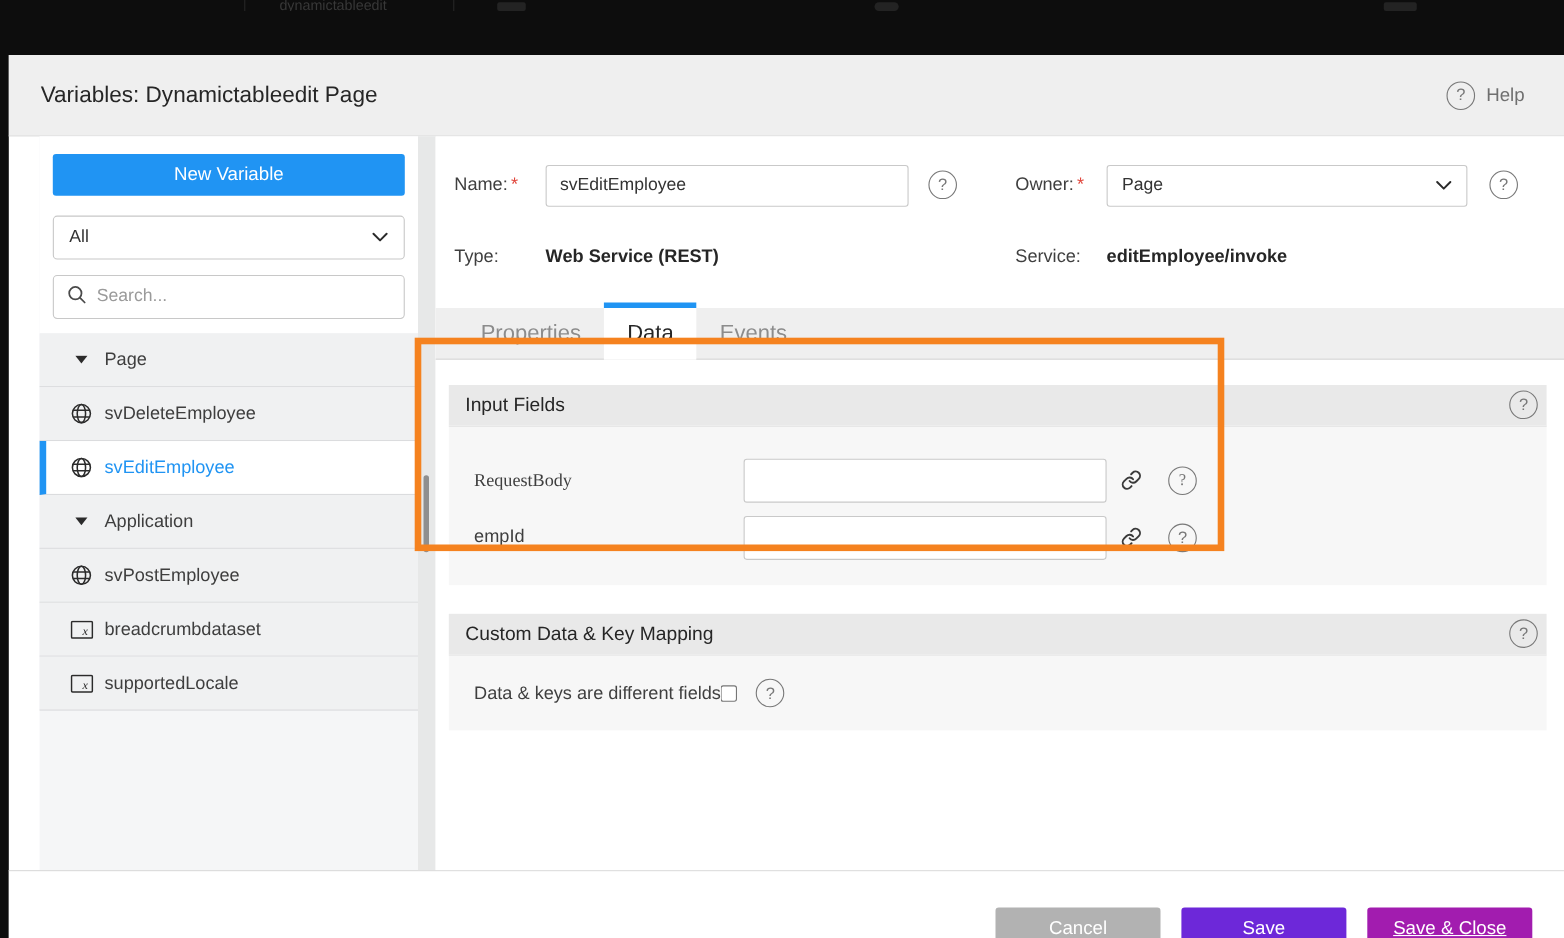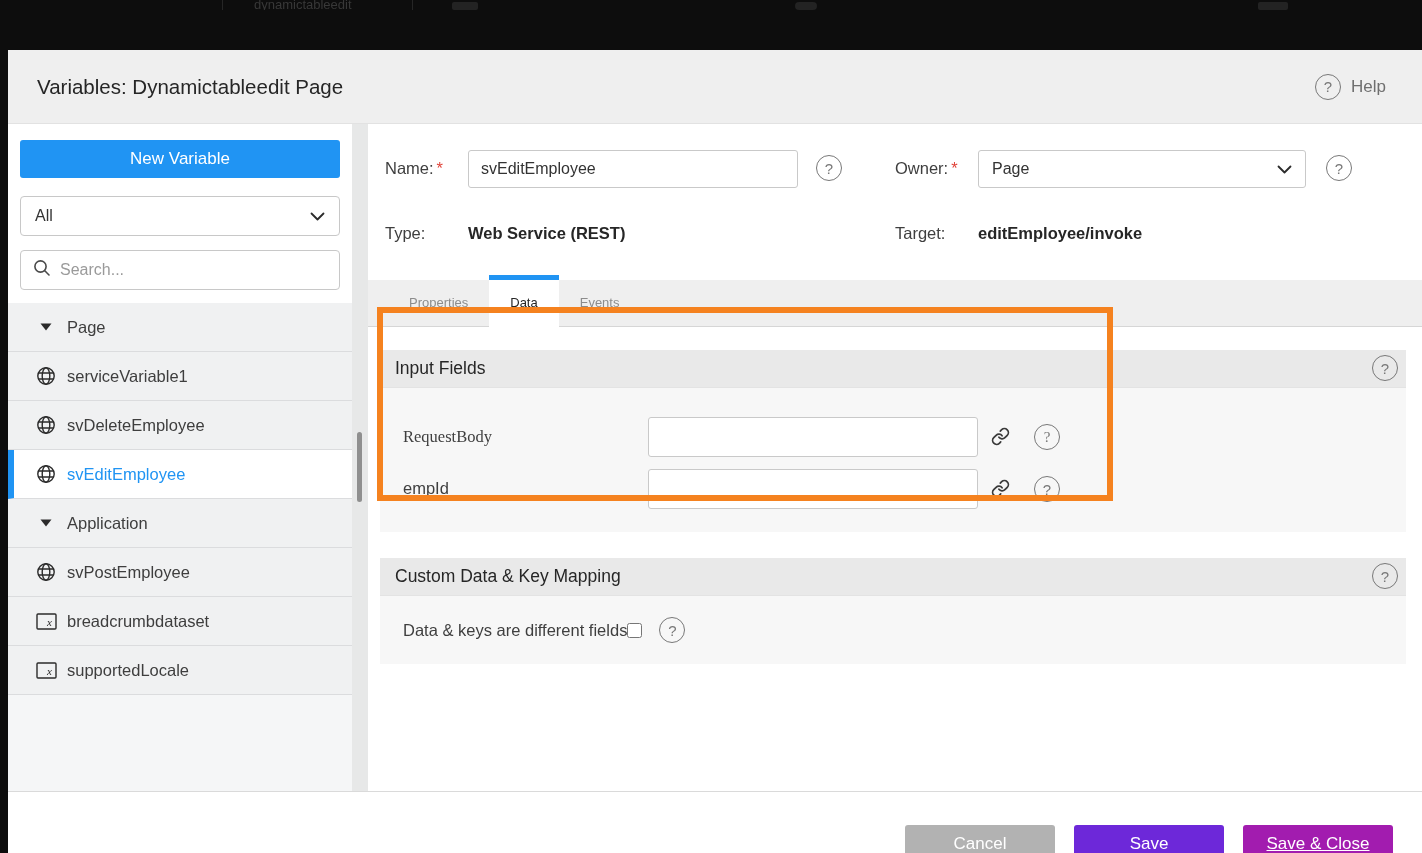--- a/index.html
+++ b/index.html
@@ -18,21 +18,21 @@
 
   .modal-header { height:74px; flex:none; background:#efefef; border-bottom:1px solid #e2e2e2;
                   display:flex; align-items:center; padding:0 36px 0 29px; }
   .modal-title { font-size:20.5px; color:#262626; }
   .header-help { margin-left:auto; display:flex; align-items:center; gap:10px; color:#6f6f6f; font-size:17px; }
 
   .qmark { width:26px; height:26px; border:1.6px solid #787878; border-radius:50%;
            color:#787878; font-size:15px; display:flex; align-items:center; justify-content:center;
            flex:none; background:transparent; }
 
-  .modal-body { flex:1; display:flex; min-height:0; }
+  .modal-body { flex:1; display:flex; min-height:0;padding-left:28px; }
 
   
   .sidebar { width:344px; flex:none; background:#f5f6f7; display:flex; flex-direction:column; }
   .sidebar-controls { background:#fff; padding:16px 12px 13px 12px; }
   .btn-new-variable { display:block; width:100%; height:38px; border:none; border-radius:3px;
                       background:#2094f3; color:#fff; font-size:17px; font-family:inherit; cursor:pointer; }
   .filter-select { margin-top:18px; height:40px; border:1px solid #c8c8c8; border-radius:4px; background:#fff;
                    display:flex; align-items:center; padding:0 14px; font-size:16px; color:#333; cursor:pointer;justify-content:center; }
   .filter-select .chev { margin-left:auto; }
   .search-box { margin-top:14px; height:40px; border:1px solid #c8c8c8; border-radius:4px; background:#fff;
@@ -57,21 +57,21 @@
   .req { color:#e0443a; margin-left:3px; }
   .fvalue-bold { position:absolute; font-size:16.5px; font-weight:bold; color:#262626; }
   .text-input { position:absolute; height:38px; border:1px solid #c9c9c9; border-radius:3px;
                 font-size:16px; color:#333; font-family:inherit; padding:0 12px; outline:none; background:#fff; }
   .owner-select { position:absolute; height:38px; border:1px solid #c9c9c9; border-radius:3px; background:#fff;
                   display:flex; align-items:center; padding:0 13px; font-size:16px; color:#333; cursor:pointer; }
   .owner-select .chev { margin-left:auto; }
 
   .tabbar { height:47px; background:#efefef; border-bottom:1px solid #d6d6d6;
             display:flex; align-items:flex-start; padding-left:20px; }
-  .tab { padding:0 21px; line-height:46px; font-size:13px; color:#8c8c8c; cursor:pointer; }
+  .tab { padding:0 21px; line-height:46px; font-size:20px; color:#8c8c8c; cursor:pointer; }
   .tab.active { background:#fff; color:#262626; border-top:5px solid #2094f3; margin-top:-5px;
                 height:52px; position:relative; z-index:2; }
 
   .content { padding:23px 16px 0 12px; }
   .section { position:relative; }
   .section + .section { margin-top:26px; }
   .section-header { height:37px; background:#e9e9e9; display:flex; align-items:center;
                     padding-left:15px; font-size:17.5px; color:#262626; position:relative; }
   .section-header .qmark { position:absolute; right:8px; top:5px; }
   .section-body { background:#f7f7f7; border-top:1px solid #e3e3e3; position:relative; }
@@ -152,70 +152,60 @@
         <div class="var-item">
           <span class="ic">
             <svg width="12" height="8" viewBox="0 0 12 8">
                 <path d="M0.5 0.5 H11.5 L6 7.5 Z" fill="#2b2b2b"></path>
               </svg>
           </span>
           <span>Page</span>
         </div>
 
 
+
         <div class="var-item">
           <span class="ic">
             <svg width="20" height="20" viewBox="0 0 20 20" fill="none" stroke="#2b2b2b" stroke-width="1.4">
               <circle cx="10" cy="10" r="8.2"></circle>
                 <ellipse cx="10" cy="10" rx="3.8" ry="8.2"></ellipse>
                 <path d="M2.4 7 H17.6 M2.4 13 H17.6"></path>
             </svg>
           </span>
-          <span>serviceVariable1</span>
-        </div>
-
-        <div class="var-item">
+          <span>svDeleteEmployee</span>
+        </div>
+
+        <div class="var-item selected">
           <span class="ic">
             <svg width="20" height="20" viewBox="0 0 20 20" fill="none" stroke="#2b2b2b" stroke-width="1.4">
               <circle cx="10" cy="10" r="8.2"></circle>
                 <ellipse cx="10" cy="10" rx="3.8" ry="8.2"></ellipse>
                 <path d="M2.4 7 H17.6 M2.4 13 H17.6"></path>
             </svg>
           </span>
-          <span>svDeleteEmployee</span>
-        </div>
-
-        <div class="var-item selected">
+          <span>svEditEmployee</span>
+        </div>
+
+        <div class="var-item">
+          <span class="ic">
+            <svg width="12" height="8" viewBox="0 0 12 8">
+                <path d="M0.5 0.5 H11.5 L6 7.5 Z" fill="#2b2b2b"></path>
+              </svg>
+          </span>
+          <span>Application</span>
+        </div>
+
+        <div class="var-item">
           <span class="ic">
             <svg width="20" height="20" viewBox="0 0 20 20" fill="none" stroke="#2b2b2b" stroke-width="1.4">
               <circle cx="10" cy="10" r="8.2"></circle>
                 <ellipse cx="10" cy="10" rx="3.8" ry="8.2"></ellipse>
                 <path d="M2.4 7 H17.6 M2.4 13 H17.6"></path>
             </svg>
           </span>
-          <span>svEditEmployee</span>
-        </div>
-
-        <div class="var-item">
-          <span class="ic">
-            <svg width="12" height="8" viewBox="0 0 12 8">
-                <path d="M0.5 0.5 H11.5 L6 7.5 Z" fill="#2b2b2b"></path>
-              </svg>
-          </span>
-          <span>Application</span>
-        </div>
-
-        <div class="var-item">
-          <span class="ic">
-            <svg width="20" height="20" viewBox="0 0 20 20" fill="none" stroke="#2b2b2b" stroke-width="1.4">
-              <circle cx="10" cy="10" r="8.2"></circle>
-                <ellipse cx="10" cy="10" rx="3.8" ry="8.2"></ellipse>
-                <path d="M2.4 7 H17.6 M2.4 13 H17.6"></path>
-            </svg>
-          </span>
           <span>svPostEmployee</span>
         </div>
 
         <div class="var-item">
           <span class="ic">
             <svg width="21" height="17" viewBox="0 0 21 17" fill="none">
                 <rect x="1" y="1" width="19" height="15" rx="1" stroke="#2b2b2b" stroke-width="1.4"></rect>
                 <text x="11" y="13" font-size="11" font-style="italic" fill="#2b2b2b" font-family="Liberation Serif, serif">x</text>
               </svg>
           </span>
@@ -255,21 +245,21 @@
           <span class="chev">
             <svg width="15" height="9" viewBox="0 0 15 9" fill="none">
                 <path d="M1.5 1.5 L7.5 7.5 L13.5 1.5" stroke="#2b2b2b" stroke-width="1.8" stroke-linecap="round" stroke-linejoin="round"></path>
               </svg>
           </span>
         </div>
         <span class="qmark" style="position:absolute; left:958px; top:31px">?</span>
 
         <div class="flabel" style="left:17px; top:100px">Type:</div>
         <div class="fvalue-bold" style="left:100px; top:100px">Web Service (REST)</div>
-        <div class="flabel" style="left:527px; top:100px">Target:</div>
+        <div class="flabel" style="left:527px; top:100px">Service:</div>
         <div class="fvalue-bold" style="left:610px; top:100px">editEmployee/invoke</div>
       </div>
 
       <div class="tabbar">
         <div class="tab">Properties</div>
         <div class="tab active">Data</div>
         <div class="tab">Events</div>
       </div>
 
       <div class="content">

